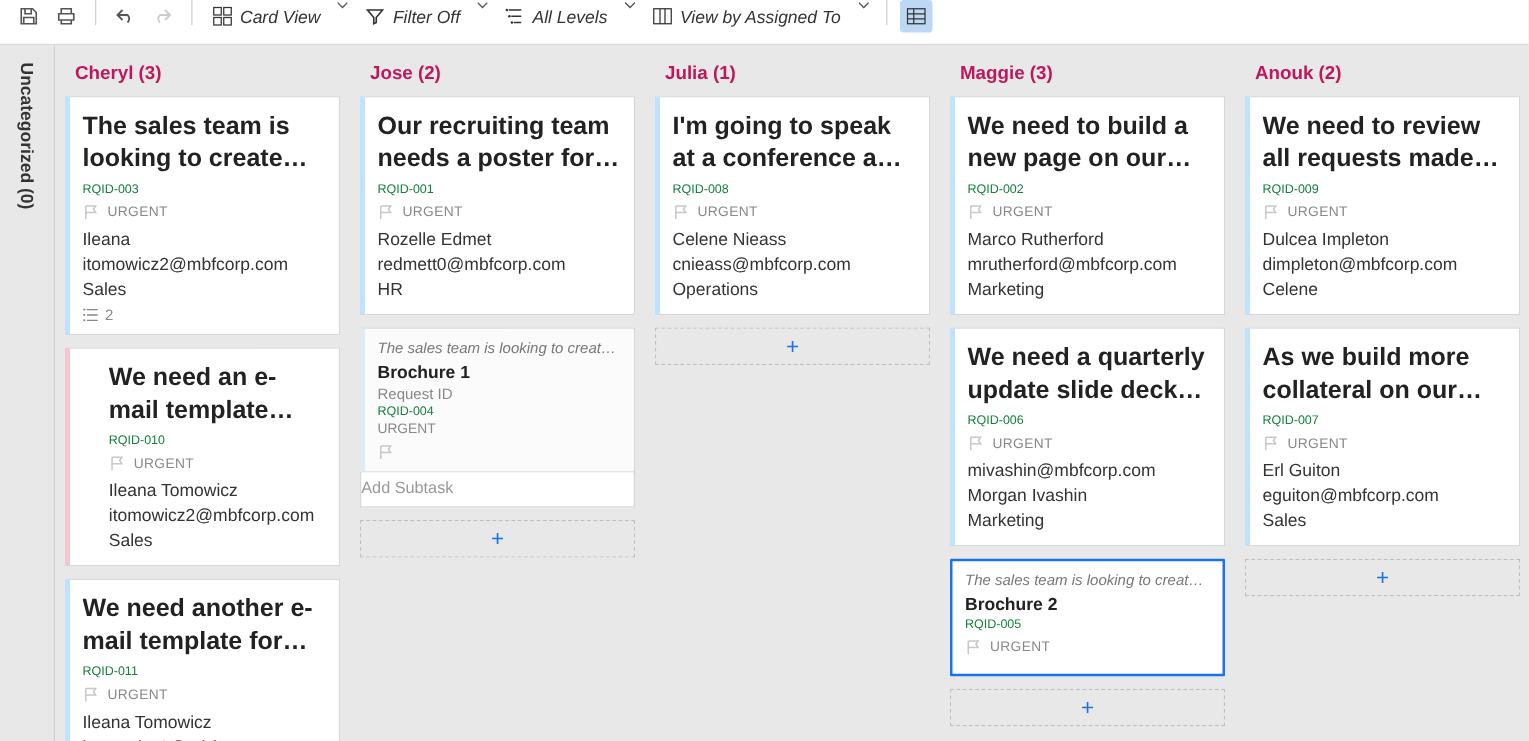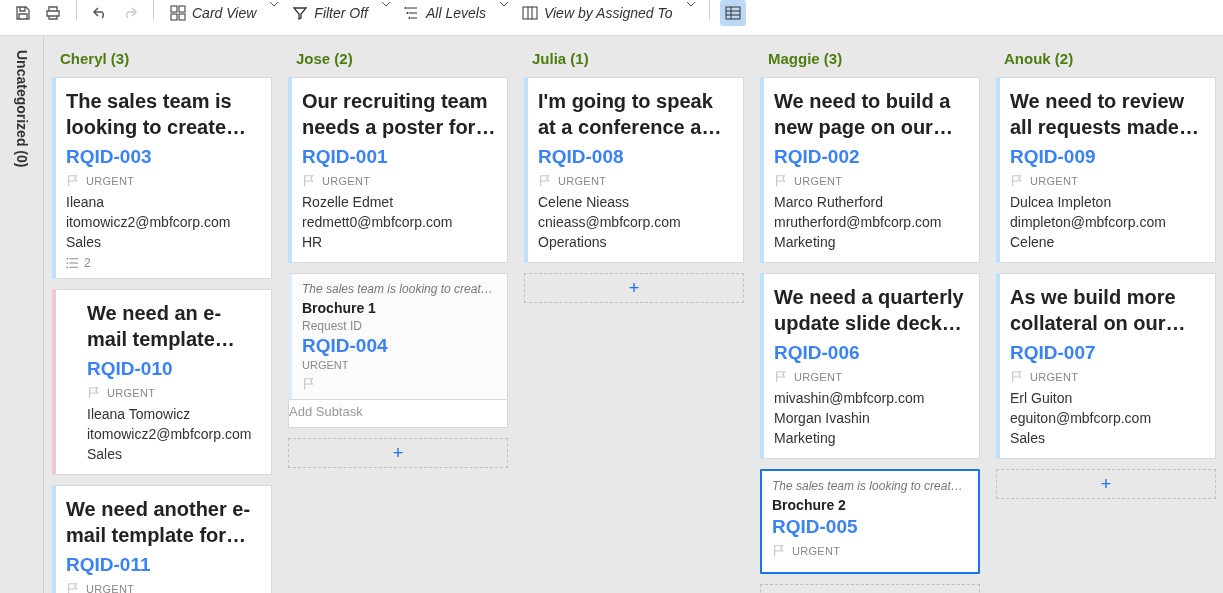--- a/index.html
+++ b/index.html
@@ -16,27 +16,27 @@
   .tb-toggle-active { background:#bcd8f5; border-radius:3px; }
   .tb-text { font-size:14px; }
 
   
   .board-wrapper { display:flex; height:557px; }
   .uncategorized { width:44px; background:#e8e8e8; border-right:1px solid #d0d0d0; display:flex; align-items:flex-start; justify-content:center; padding-top:14px; }
   .uncategorized .rot { writing-mode:vertical-rl; font-weight:600; color:#333; font-size:14px; }
 
   .lanes { flex:1; display:flex; gap:0; overflow:hidden; }
   .lane { width:236px; flex:0 0 236px; padding:0 4px; }
-  .lane-header { font-weight:700; font-size:15px; color:#4d7c0f; padding:14px 12px 10px 12px; }
+  .lane-header { font-weight:700; font-size:15px; color:#be185d; padding:14px 12px 10px 12px; }
   .card { background:#fff; border:1px solid #d7d7d7; border-left:4px solid #bfe2ff; border-radius:1px; margin:0 4px 10px 4px; padding:10px 10px 8px 10px; position:relative; }
   .card.pinkish { border-left-color:#f4c7cf;padding-left:31px; }
   .card.selected { border:2px solid #1a73e8; border-left:2px solid #1a73e8; }
   .card.sub { border-left:4px solid #dfeaf5; background:#fbfbfb; }
   .card .title { font-weight:700; font-size:20px; color:#222; margin-bottom:6px; line-height:1.3; overflow:hidden; display:-webkit-box; -webkit-line-clamp:2; -webkit-box-orient:vertical; }
-  .card .reqid { font-size:19px; color:#3b82f6; margin-bottom:6px;font-weight:bold; }
+  .card .reqid { font-size:10px; color:#15803d; margin-bottom:6px; }
   .card .urgent-row { display:flex; align-items:center; gap:6px; color:#888; font-size:11px; letter-spacing:0.3px; margin-bottom:6px; }
   .card .row { font-size:14px; color:#333; margin-bottom:4px; }
   .card .parent-ctx { font-style:italic; color:#777; font-size:12px; margin:-2px 0 4px 0; white-space:nowrap; overflow:hidden; text-overflow:ellipsis; }
   .card .subtitle-bold { font-weight:700; font-size:14px; color:#222; margin-bottom:3px; }
   .card .meta-label { font-size:12px; color:#888; margin-bottom:2px; }
   .card .urgent-plain { font-size:11px; color:#888; margin-top:2px; }
   .card .flag-alone { color:#c8c8c8; margin-top:6px; }
   .card .footer-row { display:flex; align-items:center; gap:4px; color:#888; font-size:12px; margin-top:6px; }
   .subtask-input { margin:-4px 4px 10px 4px; background:#fff; border:1px solid #d7d7d7; border-top:none; padding:8px 0; font-size:13px; color:#999; }
   .add-card { margin:0 4px 10px 4px; border:1px dashed #bfbfbf; background:transparent; height:30px; display:flex; align-items:center; justify-content:center; color:#1a73e8; font-size:18px; cursor:pointer; border-radius:1px; }

